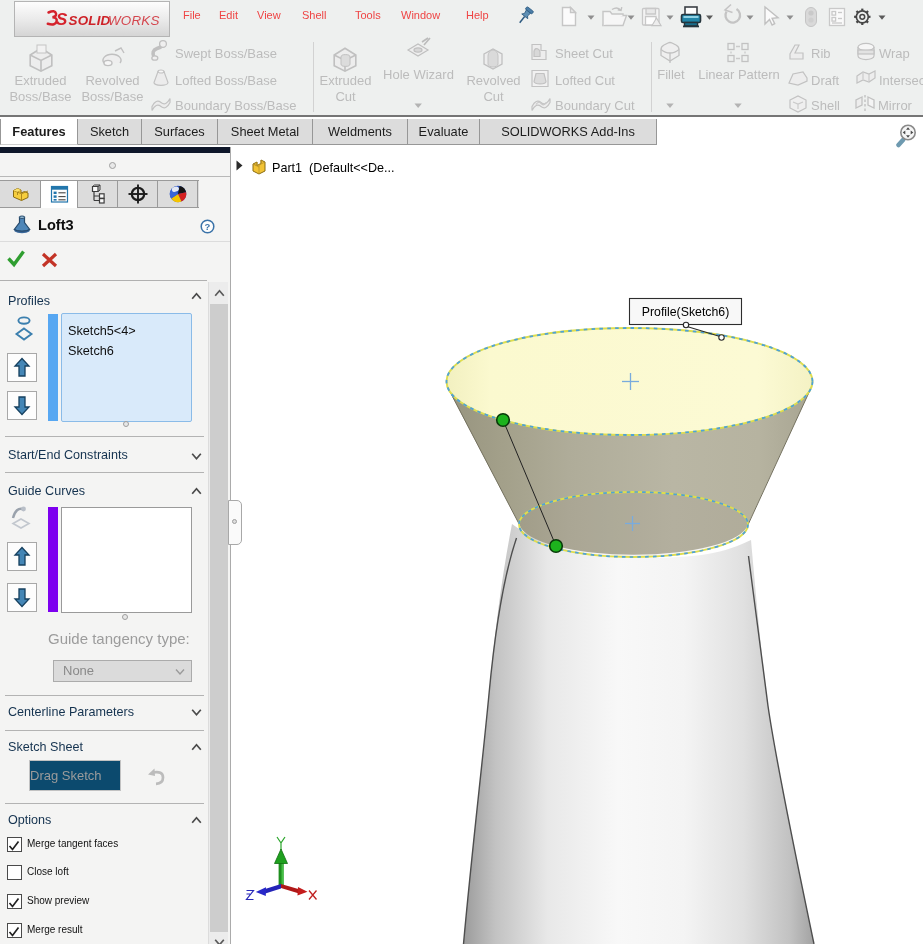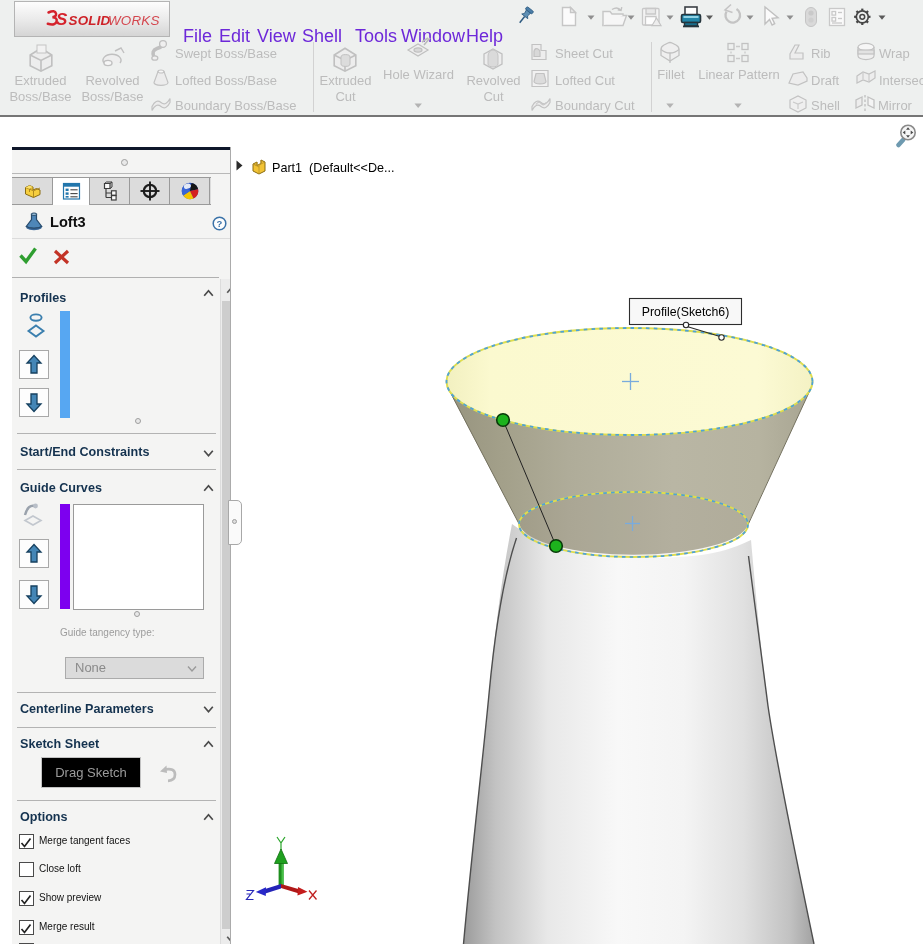--- a/index.html
+++ b/index.html
@@ -3,34 +3,34 @@
 <meta charset="utf-8">
 <style>
 *{margin:0;padding:0;box-sizing:border-box}
 html,body{width:923px;height:944px;overflow:hidden;background:#fff}
 body{font-family:"Liberation Sans",sans-serif;-webkit-font-smoothing:antialiased}
 .app{position:relative;width:923px;height:944px;background:#fff;overflow:hidden}
 .abs{position:absolute}
 
 .top{position:absolute;left:0;top:0;width:923px;height:117px;background:#eef0ef;border-bottom:2px solid #757575}
 .logo{position:absolute;left:14px;top:1px;width:156px;height:36px;background:linear-gradient(180deg,#fdfdfd,#e9e9e9 55%,#d5d5d5);border:1px solid #b4b4b4;}
-.menu{position:absolute;top:26px;font-size:18px;color:#6d28d9}
+.menu{position:absolute;top:9px;font-size:11px;color:#ef4444}
 .ric{position:absolute;font-size:13px;color:#bcbcbc;text-align:center;line-height:15.5px;white-space:nowrap}
 .gsep{position:absolute;top:42px;width:1px;height:70px;background:#d2d2d2}
 
 .tabs{position:absolute;left:0;top:119px;height:27px;white-space:nowrap}
 .tab{display:inline-block;vertical-align:top;height:26px;line-height:25px;text-align:center;font-size:12.8px;color:#1c1c1c;background:#dcdcdc;border:1px solid #979797;border-left:none;border-top:none}
 .tab.first{border-left:1px solid #979797}
 .tab.active{background:#fff;font-weight:bold;border-bottom:1px solid #cfcfcf}
 
-.panel{position:absolute;left:12px;top:147px;width:231px;height:797px;background:#f4f4f3;border-top:3px solid #0f172a}
+.panel{position:absolute;left:0;top:147px;width:231px;height:797px;background:#f4f4f3;border-top:6px solid #0f172a}
 .pm-tabs{position:absolute;left:0;top:27px;width:199px;height:28px;background:#dcdcdc;border-top:1px solid #9a9a9a;border-bottom:1px solid #9a9a9a}
 .pmtab{position:absolute;top:0;height:26px;border-right:1px solid #9a9a9a}
 .sep{position:absolute;left:5px;width:199px;height:1px;background:#b3b3b3}
-.hdr{position:absolute;left:8px;font-size:12.6px;font-weight:bold;color:#14324f;white-space:nowrap}
+.hdr{position:absolute;left:8px;font-size:12.6px;font-weight:normal;color:#14324f;white-space:nowrap}
 .cb{position:absolute;left:7px;width:15px;height:15px;background:#fff;border:1.5px solid #4a4a4a}
 .cblab{position:absolute;left:27px;font-size:10px;color:#111;white-space:nowrap}
 .btnbox{position:absolute;left:7px;width:30px;height:29px;background:#fdfdfd;border:1px solid #a8a8a8}
 .dot{position:absolute;width:7px;height:7px;border-radius:50%;background:#e8e8e8;border:1px solid #9e9e9e}
 
 .sb{position:absolute;left:208px;top:276px;width:20px;height:668px;background:#ececec;border-left:1px solid #dcdcdc}
 .sb-thumb{position:absolute;left:1px;top:23px;width:18px;height:622px;background:#cdcdcd}
 
 .vp{position:absolute;left:231px;top:147px;width:692px;height:797px;background:#fff}
 .split{position:absolute;left:230px;top:147px;width:1px;height:797px;background:#ababab}
@@ -261,20 +261,23 @@
       <path d="M0 -9 l0 18" stroke-dasharray="2.5 2" stroke="#bdbdbd"></path>
     </g>
 
     <g fill="#b3b3b3">
       <path d="M414.5 103.5 h7.4 l-3.7 4.4 z"></path>
       <path d="M666.3 103.5 h7.4 l-3.7 4.4 z"></path>
       <path d="M734.3 103.5 h7.4 l-3.7 4.4 z"></path>
     </g>
   </svg>
 
+  <div class="tabs">
+    <div class="tab active first" style="width:78px">Features</div><div class="tab" style="width:64px">Sketch</div><div class="tab" style="width:76px">Surfaces</div><div class="tab" style="width:95px">Sheet Metal</div><div class="tab" style="width:95px">Weldments</div><div class="tab" style="width:72px">Evaluate</div><div class="tab" style="width:177px">SOLIDWORKS Add-Ins</div>
+  </div>
 
   <div class="panel" id="panel">
     <div class="dot" style="left:109px;top:9px"></div>
     <div class="abs" style="left:0;top:23px;width:231px;height:1px;background:#b8b8b8"></div>
     <div class="pm-tabs">
       <div class="pmtab" style="left:0;width:41px;background:#dcdcdc"></div>
       <div class="pmtab" style="left:41px;width:37px;background:#fff;height:27px"></div>
       <div class="pmtab" style="left:78px;width:40px;background:#dcdcdc"></div>
       <div class="pmtab" style="left:118px;width:40px;background:#dcdcdc"></div>
       <div class="pmtab" style="left:158px;width:40px;background:#dcdcdc"></div>
@@ -339,20 +342,21 @@
 
     <div class="hdr" style="top:141px">Profiles</div>
     <svg class="abs" style="left:191px;top:139px" width="11" height="9" viewBox="0 0 11 9">
         <path d="M1.2 6.8 L5.5 1.8 L9.8 6.8" fill="none" stroke="#4a4a4a" stroke-width="1.7"></path>
       </svg>
     <svg class="abs" style="left:14px;top:163px" width="20" height="25" viewBox="0 0 20 25">
       <ellipse cx="10" cy="4.6" rx="5.6" ry="3.2" fill="none" stroke="#3b7fae" stroke-width="1.9"></ellipse>
       <path d="M10 12.5 L17.5 18 L10 23.5 L2.5 18 Z" fill="none" stroke="#3b7fae" stroke-width="1.9"></path>
     </svg>
     <div class="abs" style="left:48px;top:161px;width:10px;height:107px;background:#57a7f2"></div>
+    <div class="abs" style="left:61px;top:160px;width:131px;height:109px;background:#d9eafa;border:1.5px solid #8abbe8;border-radius:2px;font-size:12.7px;color:#101010;padding:7px 0 0 6px;line-height:20px">Sketch5&lt;4&gt;<br>Sketch6</div>
     <div class="dot" style="left:123px;top:268px;width:6px;height:6px"></div>
     <div class="btnbox" style="top:200px">
       <svg width="28" height="27" viewBox="0 0 28 27">
           <path d="M14 4.5 L21 12 L17 12 L17 22 L11 22 L11 12 L7 12 Z" fill="#4486b6" stroke="#16405f" stroke-width="1.3"></path>
         </svg>
     </div>
     <div class="btnbox" style="top:238px">
       <svg width="28" height="27" viewBox="0 0 28 27">
           <path d="M14 22.5 L21 15 L17 15 L17 5 L11 5 L11 15 L7 15 Z" fill="#4486b6" stroke="#16405f" stroke-width="1.3"></path>
         </svg>
@@ -380,39 +384,39 @@
       <svg width="28" height="27" viewBox="0 0 28 27">
           <path d="M14 4.5 L21 12 L17 12 L17 22 L11 22 L11 12 L7 12 Z" fill="#4486b6" stroke="#16405f" stroke-width="1.3"></path>
         </svg>
     </div>
     <div class="btnbox" style="top:430px">
       <svg width="28" height="27" viewBox="0 0 28 27">
           <path d="M14 22.5 L21 15 L17 15 L17 5 L11 5 L11 15 L7 15 Z" fill="#4486b6" stroke="#16405f" stroke-width="1.3"></path>
         </svg>
     </div>
     <div class="dot" style="left:122px;top:461px;width:6px;height:6px"></div>
-    <div class="abs" style="left:48px;top:477px;font-size:10px;color:#9c9c9c">Guide tangency type:</div>
+    <div class="abs" style="left:48px;top:477px;font-size:15px;color:#9c9c9c">Guide tangency type:</div>
     <div class="abs" style="left:53px;top:507px;width:139px;height:22px;background:#dbdbdb;border:1px solid #ababab;font-size:13px;color:#8a8a8a;line-height:20px;padding-left:9px">None
       <svg class="abs" style="right:6px;top:7px" width="10" height="8" viewBox="0 0 10 8">
           <path d="M1 1.5 L5 6 L9 1.5" fill="none" stroke="#9a9a9a" stroke-width="1.4"></path>
         </svg>
     </div>
     <div class="sep" style="top:542px"></div>
 
     <div class="hdr" style="top:552px">Centerline Parameters</div>
     <svg class="abs" style="left:191px;top:555px" width="11" height="9" viewBox="0 0 11 9">
         <path d="M1.2 1.8 L5.5 6.8 L9.8 1.8" fill="none" stroke="#4a4a4a" stroke-width="1.7"></path>
       </svg>
     <div class="sep" style="top:577px"></div>
 
     <div class="hdr" style="top:587px">Sketch Sheet</div>
     <svg class="abs" style="left:191px;top:590px" width="11" height="9" viewBox="0 0 11 9">
         <path d="M1.2 6.8 L5.5 1.8 L9.8 6.8" fill="none" stroke="#4a4a4a" stroke-width="1.7"></path>
       </svg>
-    <div class="abs" style="left:29px;top:607px;width:100px;height:31px;background:#000000;border:1px solid #c2c2c2;font-size:13px;color:#9b9b9b;text-align:center;line-height:29px">Drag Sketch</div>
+    <div class="abs" style="left:29px;top:607px;width:92px;height:31px;background:#0c4a6e;border:1px solid #c2c2c2;font-size:13px;color:#9b9b9b;line-height:29px">Drag Sketch</div>
     <svg class="abs" style="left:145px;top:612px" width="22" height="22" viewBox="0 0 22 22">
       <path d="M3 9.5 L9.5 3.5 L10 11 Z" fill="#bcbcbc"></path>
       <path d="M7.5 7.5 Q18 5.5 18 12.5 Q18 18.5 11 18.8" fill="none" stroke="#bcbcbc" stroke-width="2.7"></path>
     </svg>
     <div class="sep" style="top:650px"></div>
 
     <div class="hdr" style="top:660px">Options</div>
     <svg class="abs" style="left:191px;top:663px" width="11" height="9" viewBox="0 0 11 9">
         <path d="M1.2 6.8 L5.5 1.8 L9.8 6.8" fill="none" stroke="#4a4a4a" stroke-width="1.7"></path>
       </svg>

